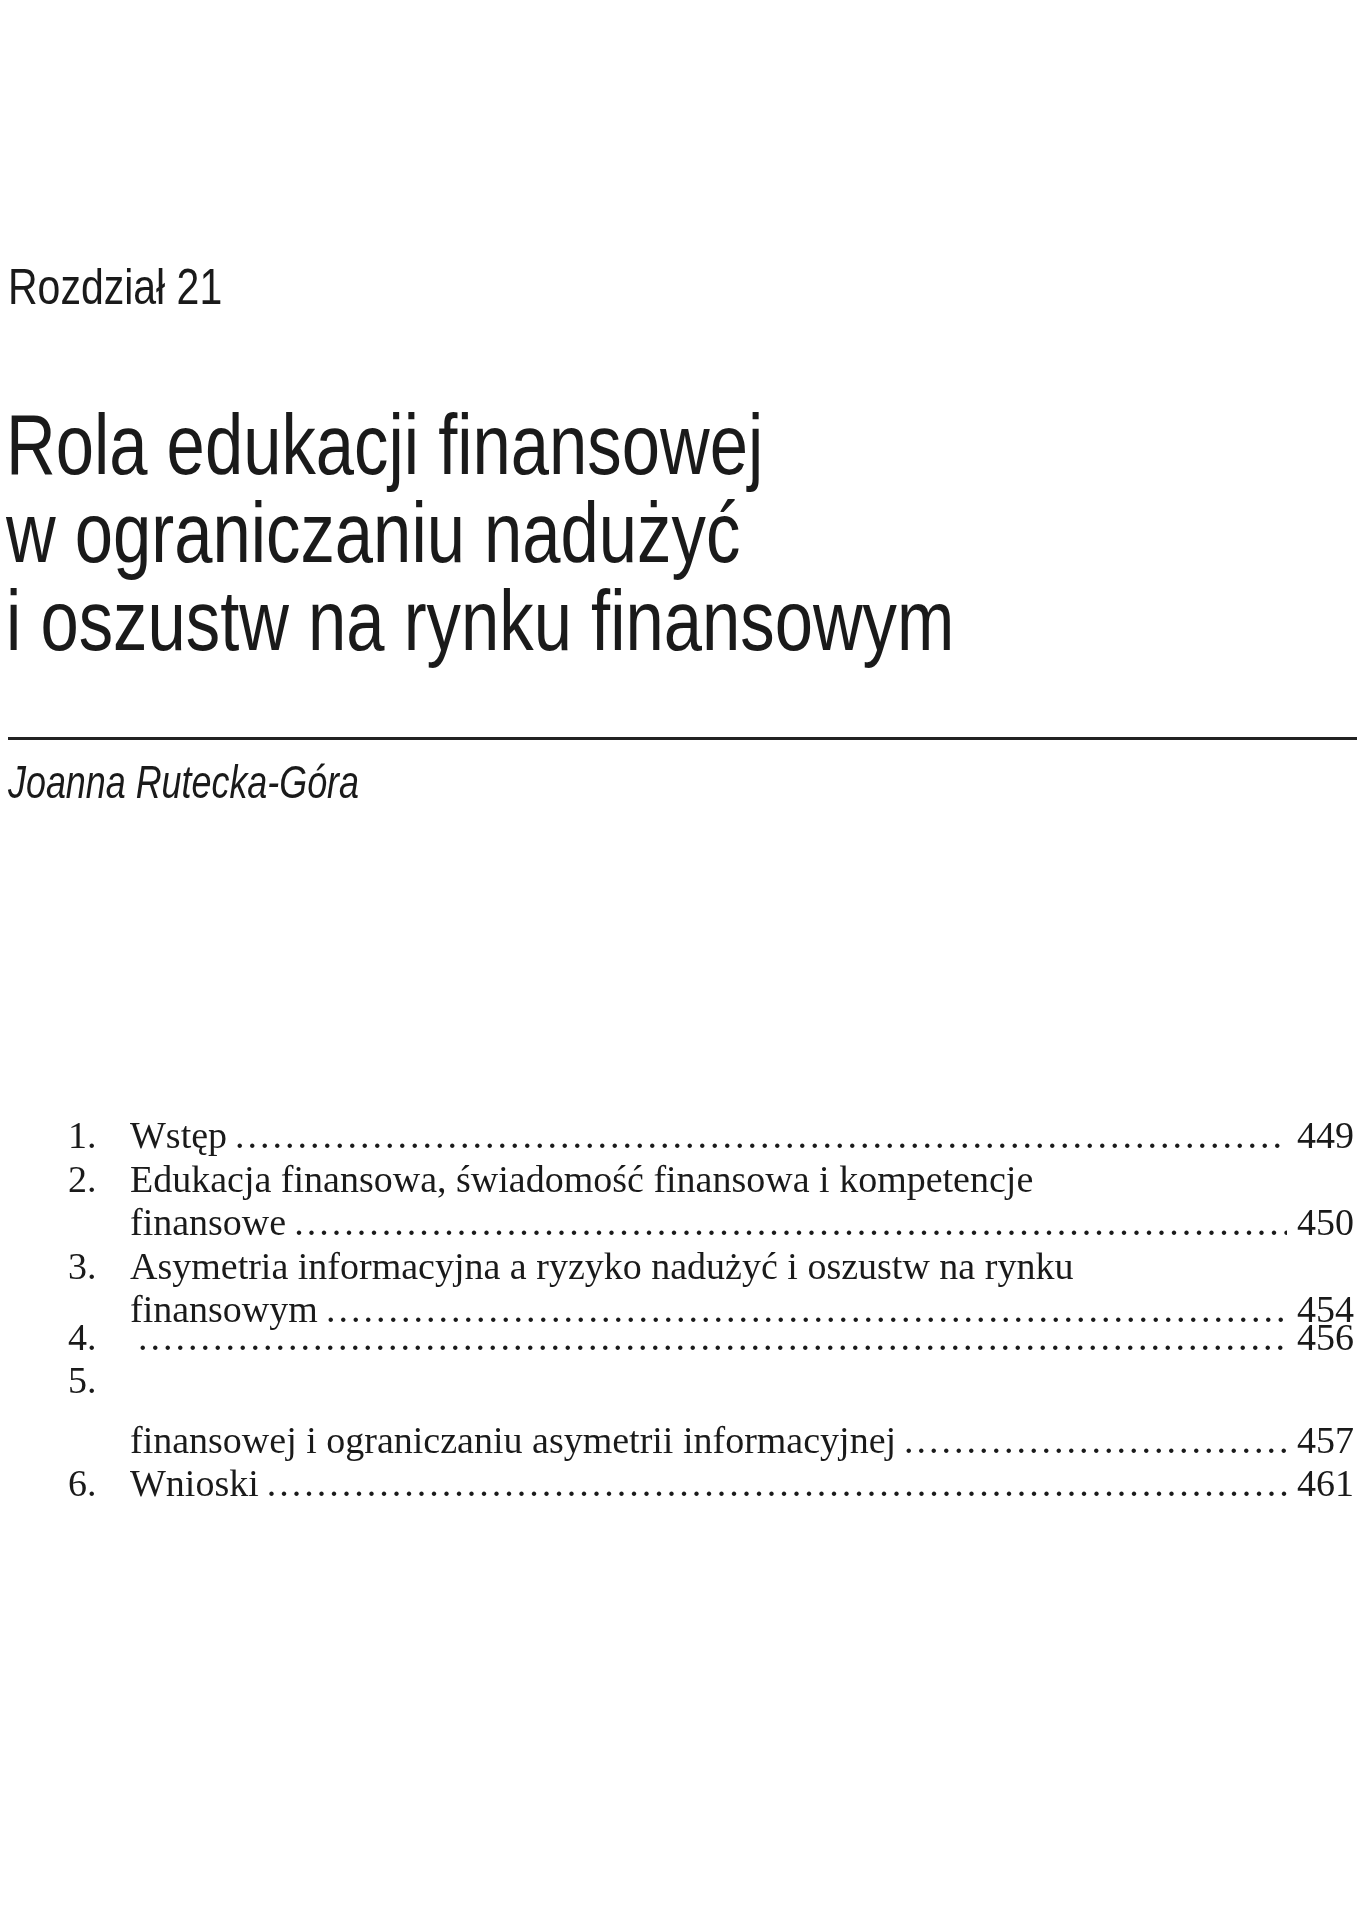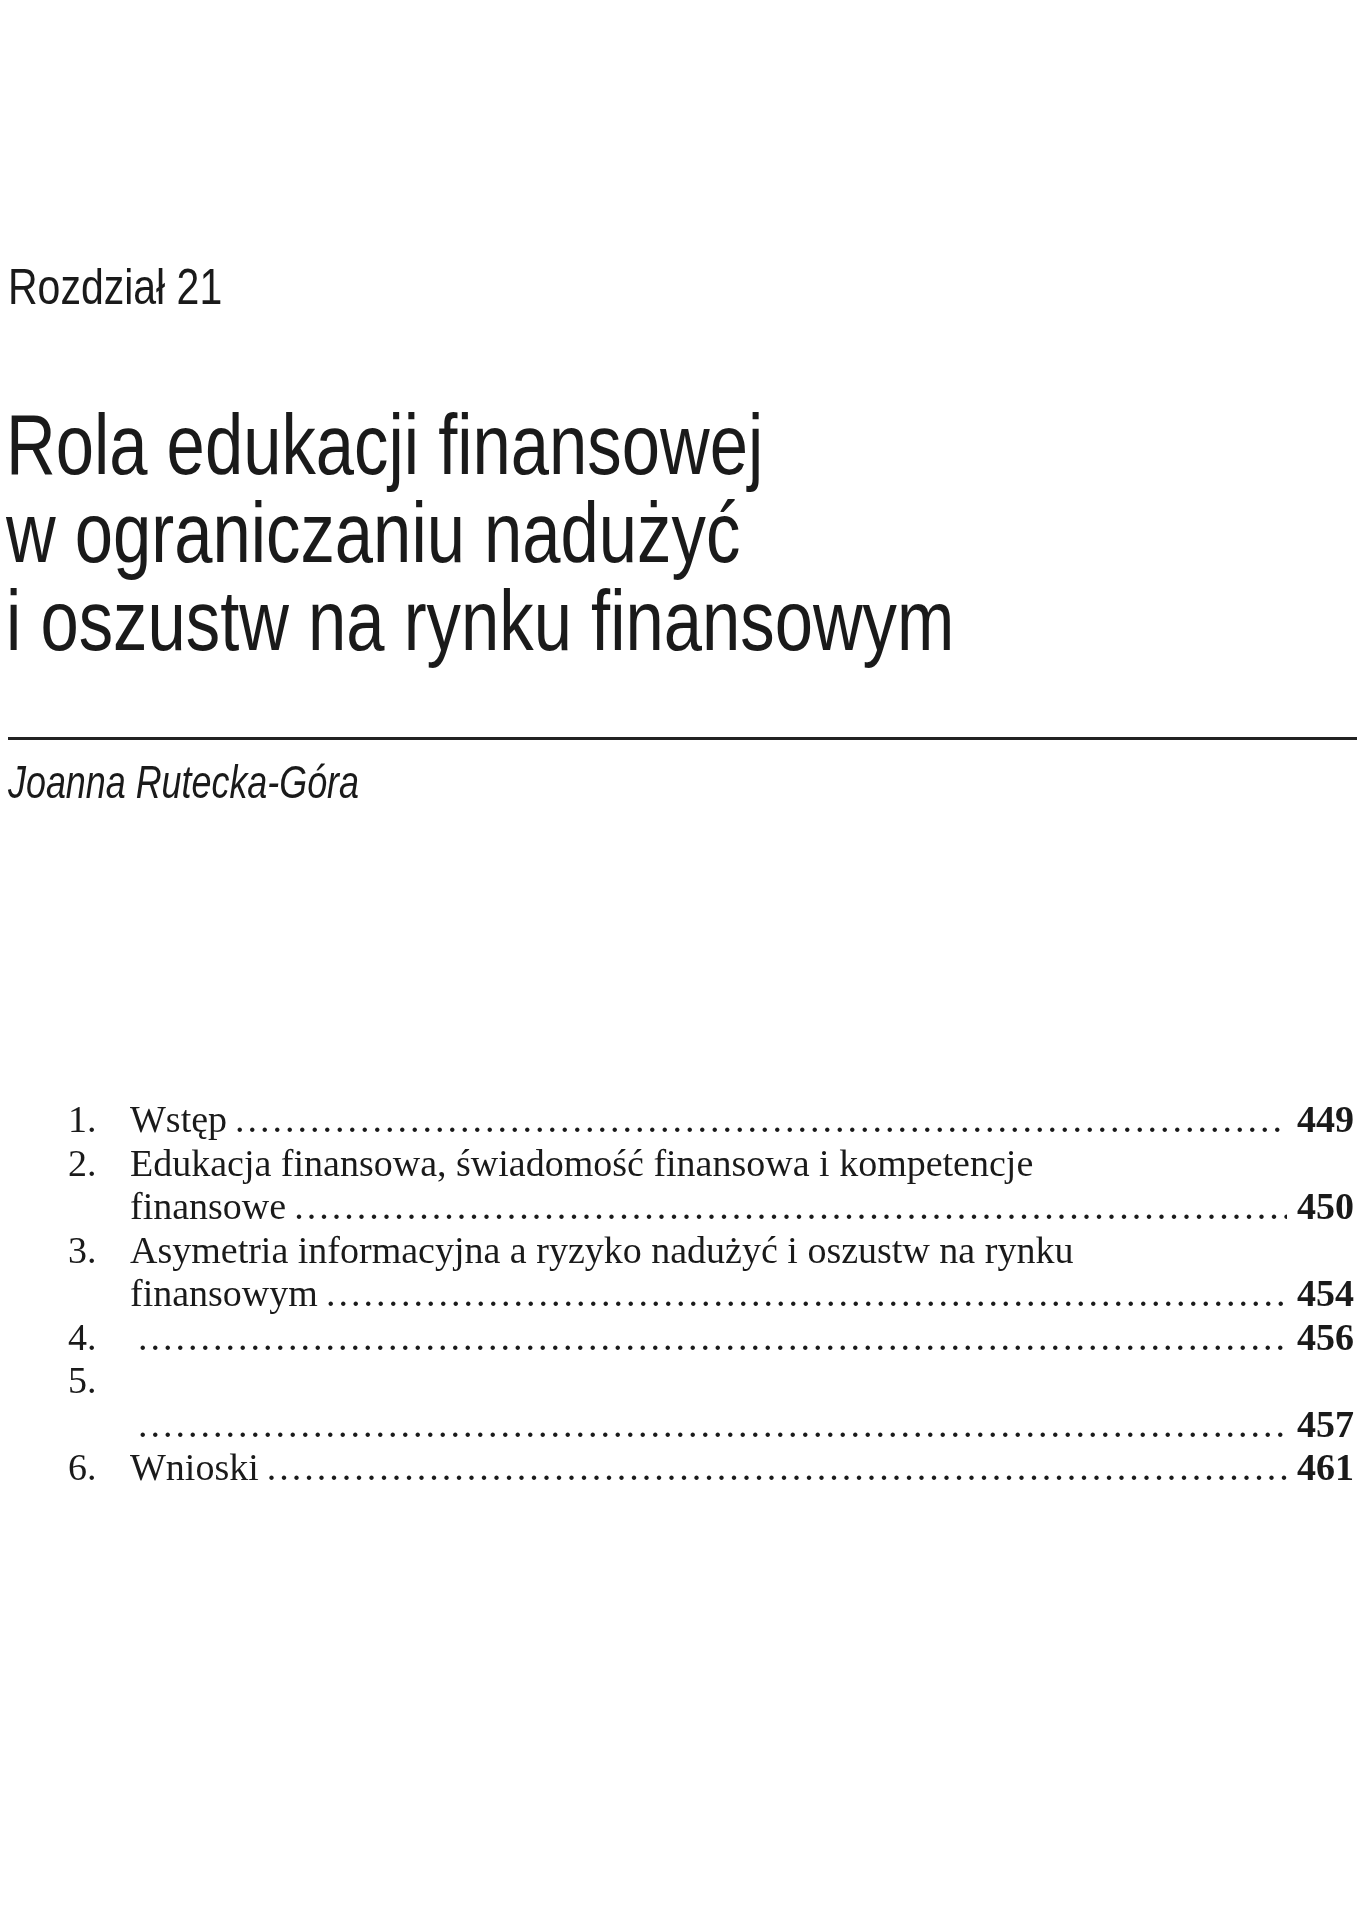--- a/index.html
+++ b/index.html
@@ -26,23 +26,23 @@
       font-size:46px; line-height:54px;
       transform:scaleX(0.78); transform-origin:left top;
       white-space:nowrap;
     }
     .toc {
       position:absolute; left:68px; top:1098px; width:1286px;
       font-family:"Liberation Serif", serif; font-size:38px; line-height:43.5px;
     }
     .toc-line { display:flex; align-items:baseline; height:43.5px; white-space:nowrap; }
     .num { width:62px; flex:none; }
-    .text { flex:none; }
+    .text { flex:none;margin-top:16px; }
     .dots { flex:1; overflow:hidden; white-space:nowrap; margin:0 10px 0 8px; letter-spacing:3px; }
-    .page { flex:none; text-align:right;font-weight:bold; }
+    .page { flex:none; text-align:right; }
     .nodots { flex:1; }
   </style>
 </head>
 <body>
 
 <div class="chapter-label">Rozdział 21</div>
 
 <div class="title">
   <div>Rola edukacji finansowej</div>
   <div>w ograniczaniu nadużyć</div>
@@ -91,20 +91,21 @@
     <span class="dots">...............................................................................................................................</span>
     <span class="page">456</span>
   </div>
 
   <div class="toc-line">
     <span class="num">5.</span>
     <span class="nodots"></span>
   </div>
   <div class="toc-line">
     <span class="num"></span>
+    <span class="text">finansowej i ograniczaniu asymetrii informacyjnej</span>
     <span class="dots">...............................................................................................................................</span>
     <span class="page">457</span>
   </div>
 
   <div class="toc-line">
     <span class="num">6.</span>
     <span class="text">Wnioski</span>
     <span class="dots">...............................................................................................................................</span>
     <span class="page">461</span>
   </div>

